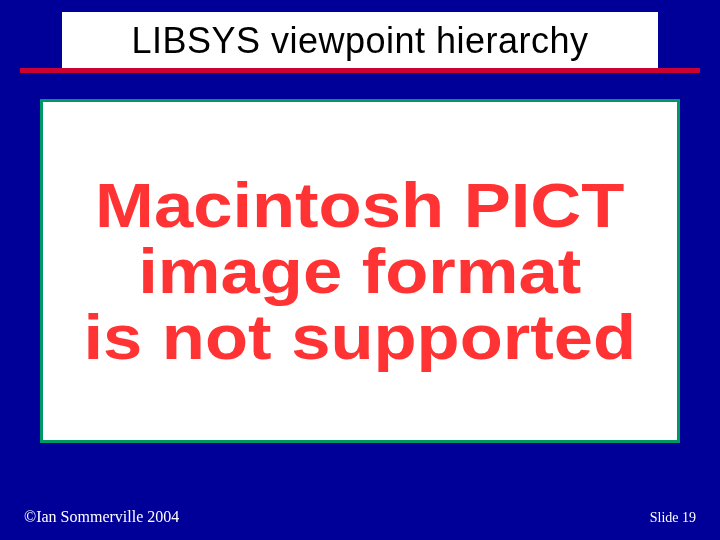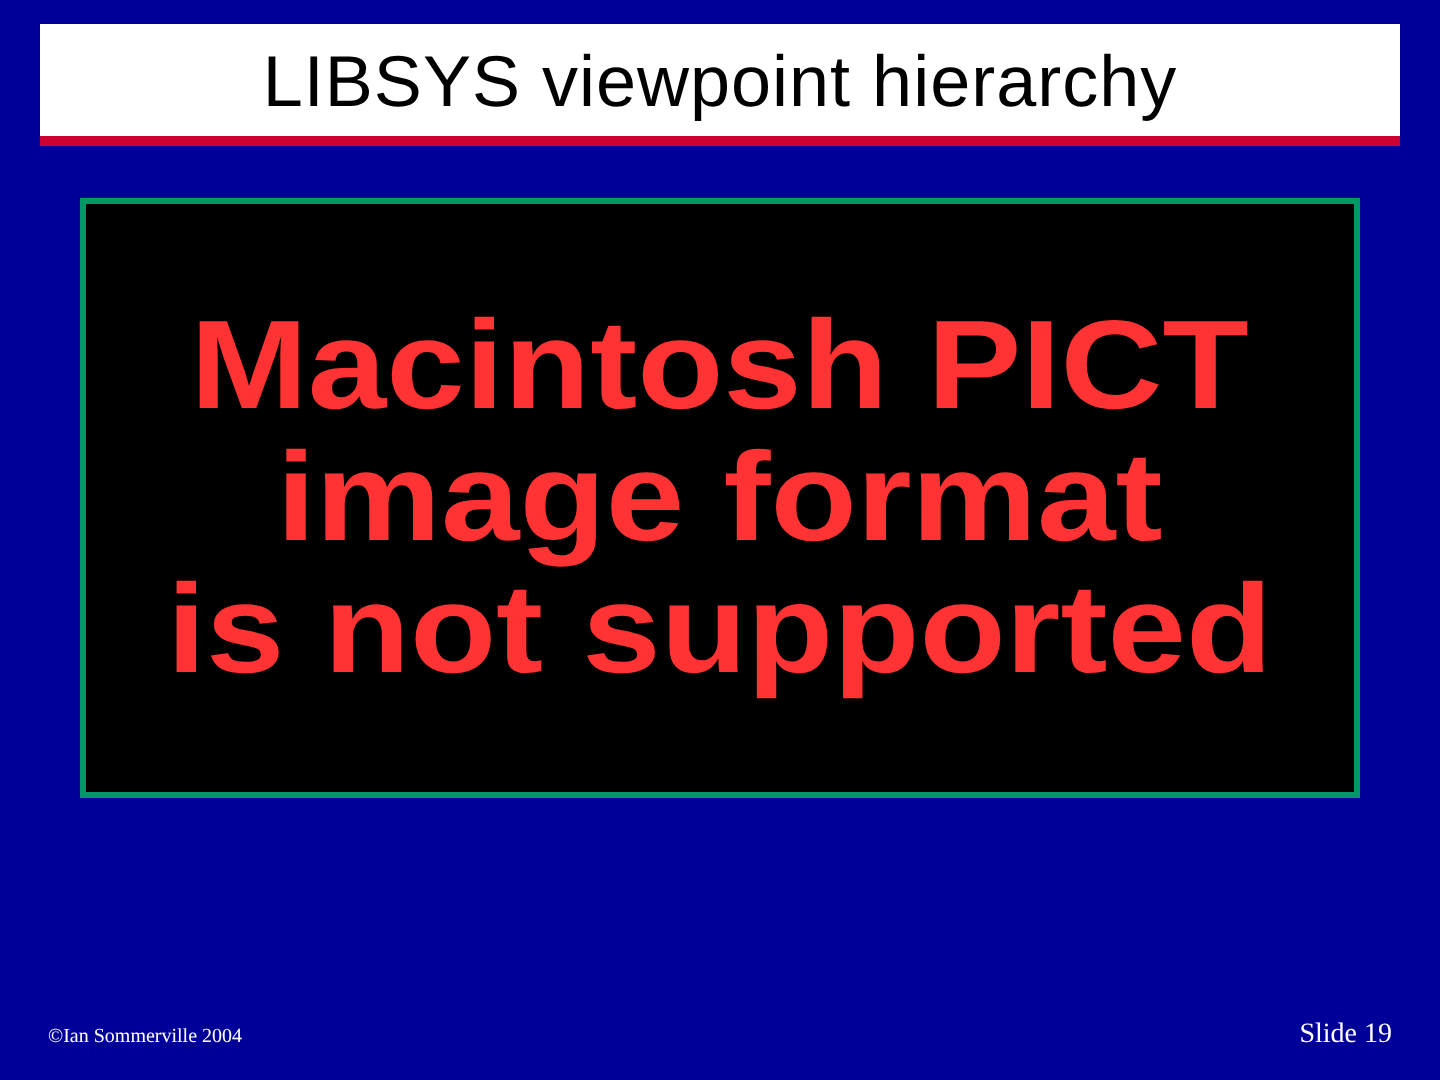--- a/index.html
+++ b/index.html
@@ -4,42 +4,42 @@
 <style>
   * { margin: 0; padding: 0; box-sizing: border-box; }
   html, body { width: 720px; height: 540px; overflow: hidden; }
   body {
     background: #000099;
     font-family: "Times New Roman", Times, serif;
     position: relative;
   }
   .title-area {
     background: #ffffff;
-    width: 680px;
+    width: 596px;
     margin: 12px auto 0 auto;
     padding: 8px 0 6px 0;
     text-align: center;
   }
   .title-area h1 {
     font-family: Arial, Helvetica, sans-serif;
     font-weight: 400;
     font-size: 36px;
     color: #000000;
     letter-spacing: 0.5px;
   }
   .title-rule {
     width: 680px;
     height: 5px;
     background: #cc0033;
     margin: 0 auto;
   }
   .content-box {
-    background: #000000;
+    background: #ffffff;
     width: 640px;
-    height: 300px;
+    height: 344px;
     margin: 26px auto 0 auto;
     border: 3px solid #009966;
     display: flex;
     align-items: center;
     justify-content: center;
     padding: 0 8px;
   }
   .error-text {
     font-family: Arial, Helvetica, sans-serif;
     font-weight: 700;
@@ -56,21 +56,21 @@
     left: 0;
     right: 0;
     bottom: 14px;
     display: flex;
     align-items: baseline;
     justify-content: space-between;
     padding: 0 24px;
     color: #ffffff;
     font-family: "Times New Roman", Times, serif;
   }
-  .footer .copyright { font-size: 10px; }
+  .footer .copyright { font-size: 16px; }
   .footer .center { font-size: 13px; font-weight: 700; }
   .footer .slide { font-size: 14px; }
 </style>
 </head>
 <body>
 
 <div class="title-area">
   <h1>LIBSYS viewpoint hierarchy</h1>
 </div>
 <div class="title-rule"></div>

